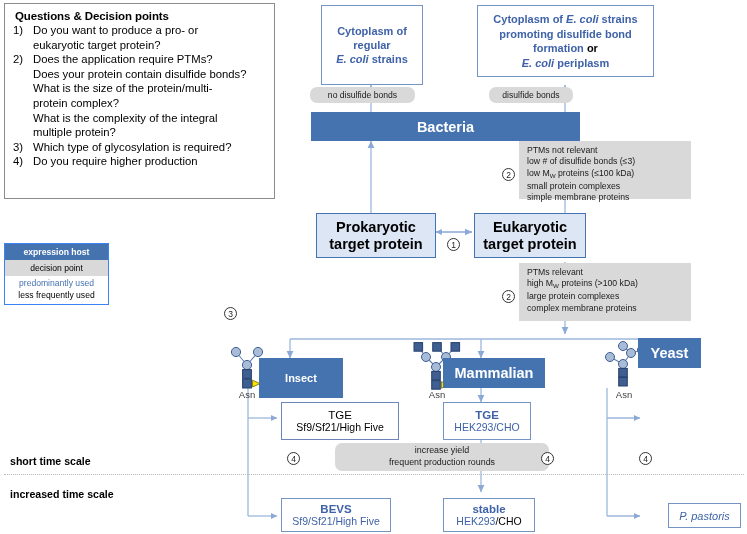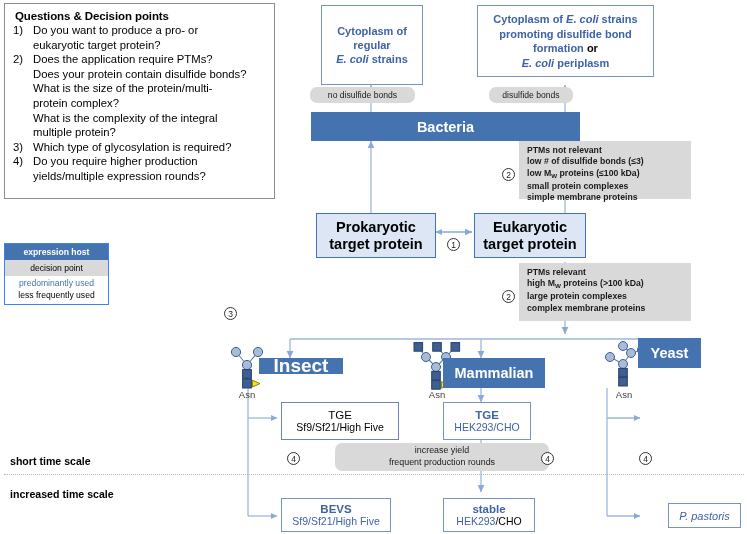--- a/index.html
+++ b/index.html
@@ -60,21 +60,21 @@
     align-items: center; justify-content: center; text-align: center;
   }
   .greybox {
     background: #d9d9d9; color: #1a1a1a;
     display: flex; align-items: center; justify-content: center;
     text-align: center;
     border-radius: 7px;
   }
   .greylist {
     background: #d9d9d9; color: #1a1a1a;
-    padding: 4px 6px 4px 8px; font-size: 8.7px; line-height: 11.4px; font-weight: bold;
+    padding: 4px 6px 4px 8px; font-size: 8.7px; line-height: 11.4px;
   }
   .targetbox {
     background: #dce6f4; border: 1.6px solid #4573b0;
     color: #000; font-weight: bold; font-size: 14.5px;
     display: flex; align-items: center; justify-content: center;
     text-align: center; line-height: 17px;
   }
 
   .it { font-style: italic; }
   .bk { color: #000; font-weight: bold; font-style: normal; }
@@ -174,21 +174,20 @@
 
     <div class="q-row">
       <div class="q-num">3)</div>
       <div class="q-text">Which type of glycosylation is required?</div>
     </div>
 
     <div class="q-row">
       <div class="q-num">4)</div>
       <div class="q-text">Do you require higher production</div>
     </div>
-    <div class="q-sub">yields/multiple expression rounds?</div>
   </div>
 
   <div id="legend-box" class="abs">
     <div class="lg-row lg-host">expression host</div>
     <div class="lg-row lg-dec">decision point</div>
     <div class="lg-row lg-pair">
       <div class="lg-pre">predominantly used</div>
       <div class="lg-less">less frequently used</div>
     </div>
   </div>
@@ -305,21 +304,21 @@
       <circle class="gly-c" cx="22" cy="5" r="4.5"></circle>
       <circle class="gly-c" cx="41" cy="9" r="4.5"></circle>
       <circle class="gly-c" cx="30" cy="12" r="4.5"></circle>
       <circle class="gly-c" cx="22" cy="23" r="4.5"></circle>
       <rect class="gly-s" x="17.7" y="27.4" width="8.6" height="8.6"></rect>
       <rect class="gly-s" x="17.7" y="36.4" width="8.6" height="8.6"></rect>
     </svg>
   </div>
   <div class="abs asn-label" style="left:598px; top:389px; width:52px;">Asn</div>
 
-  <div class="abs hostbox" style="left:259px; top:358px; width:84px; height:16px; font-size:19px;">Insect</div>
+  <div class="abs hostbox" style="left:259px; top:358px; width:84px; height:40px; font-size:11px;">Insect</div>
   <div class="abs hostbox" style="left:443px; top:358px; width:102px; height:30px; font-size:14.5px;">Mammalian</div>
   <div class="abs hostbox" style="left:638px; top:338px; width:63px; height:30px; font-size:14.5px;">Yeast</div>
 
   <div class="abs bluebox" style="left:281px; top:402px; width:118px; height:38px; border-color:#6d86b9;">
     <div style="color:#000; font-size:11.5px;">TGE</div>
     <div style="color:#000; font-size:10.5px;">Sf9/Sf21/High Five</div>
   </div>
 
   <div class="abs bluebox" style="left:443px; top:402px; width:88px; height:38px;">
     <div style="font-size:11.5px; font-weight:bold;">TGE</div>

